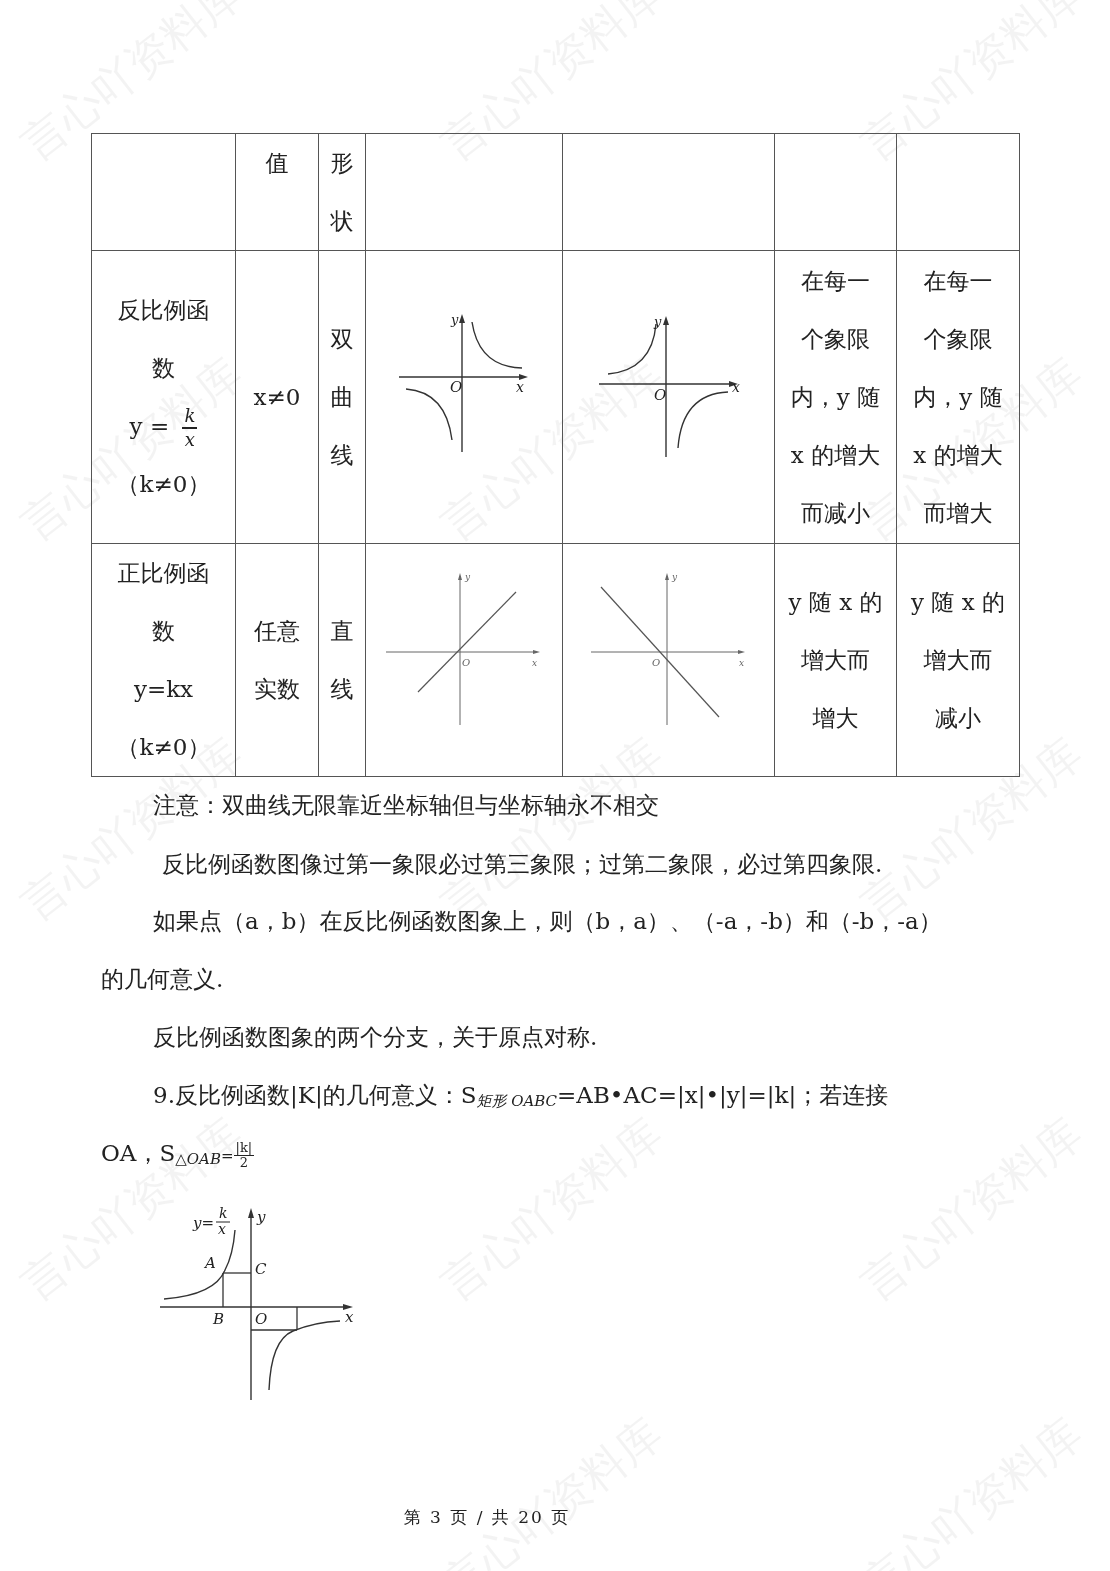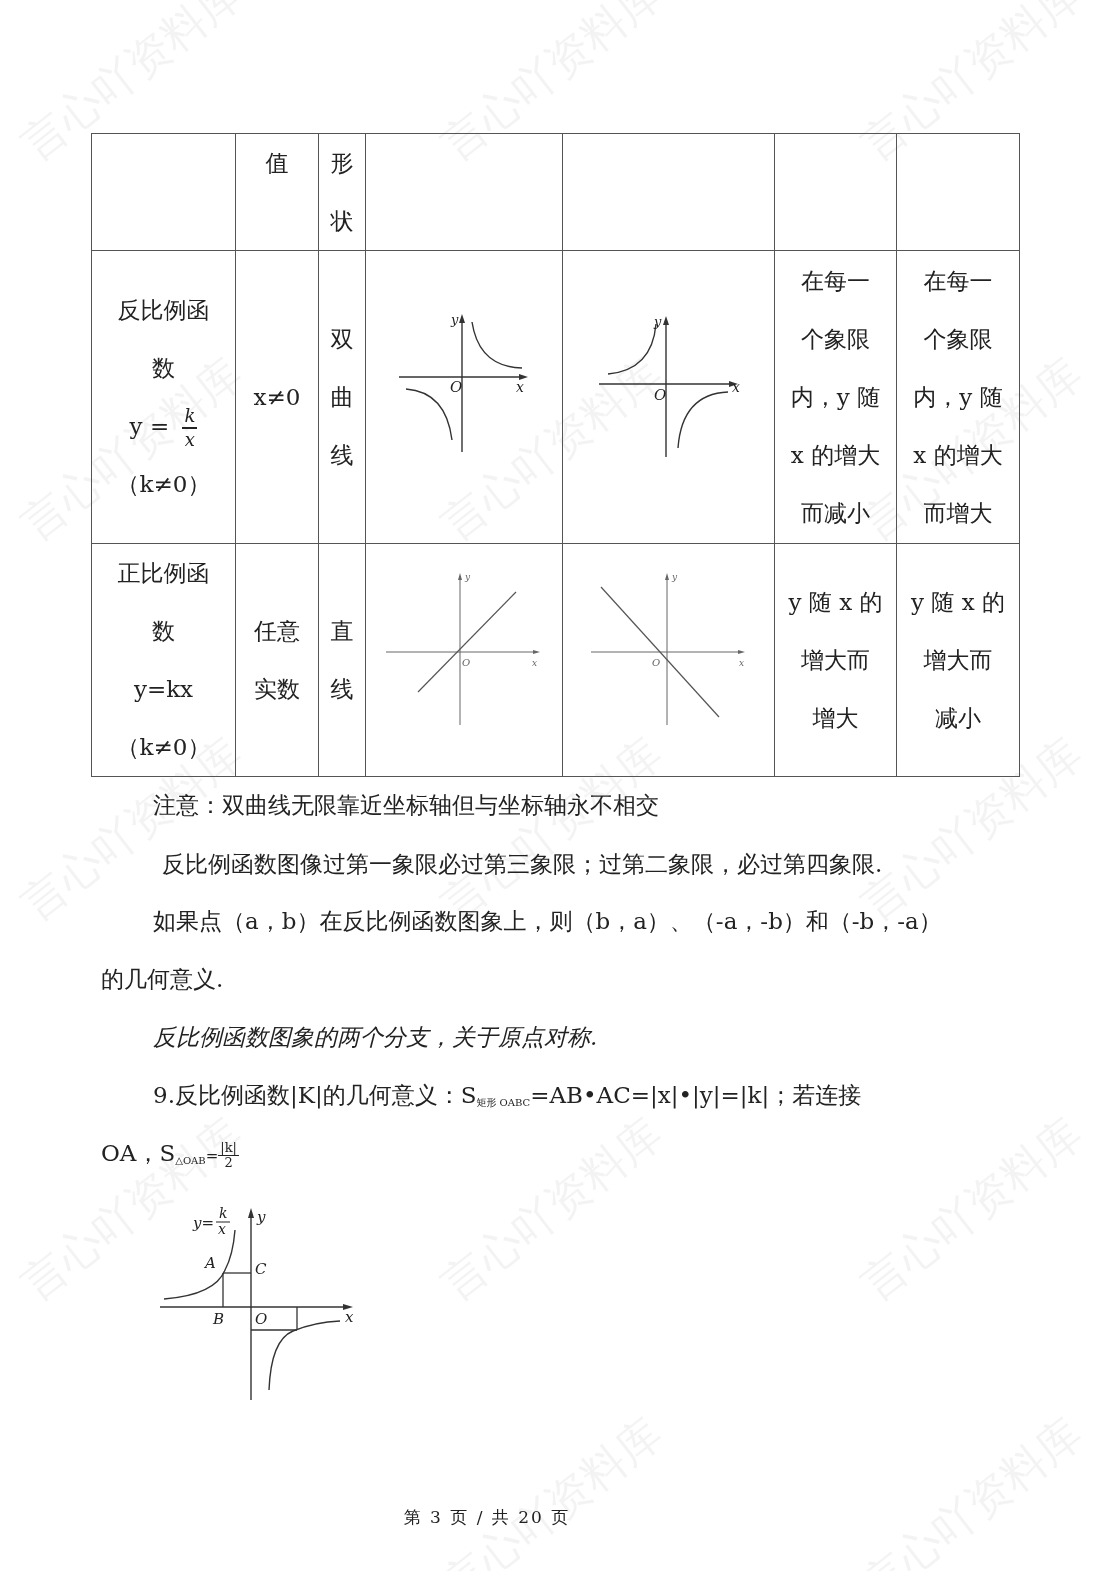--- a/index.html
+++ b/index.html
@@ -4,21 +4,21 @@
 <style>
   html,body{margin:0;padding:0;background:#fff;}
   body{width:1110px;height:1571px;position:relative;overflow:hidden;font-family:"DejaVu Serif","Liberation Serif",serif;color:#222;}
   .wm{position:absolute;font-size:44px;color:#000;opacity:0.045;transform:rotate(-38deg);white-space:nowrap;font-family:"DejaVu Sans",sans-serif;pointer-events:none;}
   table.main{position:absolute;left:91px;top:133px;border-collapse:collapse;table-layout:fixed;width:928px;}
   table.main td{border:1.5px solid #555;padding:0;text-align:center;vertical-align:middle;font-size:23px;line-height:58px;}
   .frac{display:inline-flex;flex-direction:column;vertical-align:middle;line-height:1;font-style:italic;font-size:18px;margin-left:6px;}
   .frac span:first-child{border-bottom:2px solid #222;padding:0 2px 2px;}
   .frac span:last-child{padding-top:2px;}
   .p{position:absolute;font-size:23px;line-height:30px;white-space:nowrap;}
-  .sub{font-size:10px;vertical-align:-3px;}
+  .sub{font-size:15px;vertical-align:-3px;font-style:italic;}
   .sfrac{display:inline-flex;flex-direction:column;vertical-align:middle;font-size:13px;line-height:1;text-align:center;}
   .sfrac span:first-child{border-bottom:1px solid #222;padding:0 2px 1px;}
   .footer{position:absolute;top:1506px;left:0;width:974px;text-align:center;font-size:17px;letter-spacing:2px;}
   svg text{font-family:"DejaVu Serif","Liberation Serif",serif;font-style:italic;}
 </style>
 </head>
 <body>
 
 <div class="wm" style="left:0px;top:40px;">言心吖资料库</div>
 <div class="wm" style="left:420px;top:40px;">言心吖资料库</div>
@@ -170,21 +170,21 @@
       <div>减小</div>
     </td>
   </tr>
 </tbody>
   </table>
 
 <div class="p" style="left:153px;top:790px;text-align:center;">注意：双曲线无限靠近坐标轴但与坐标轴永不相交</div>
 <div class="p" style="left:162px;top:849px;">反比例函数图像过第一象限必过第三象限；过第二象限，必过第四象限.</div>
 <div class="p" style="left:153px;top:906px;text-align:right;">如果点（a，b）在反比例函数图象上，则（b，a）、（-a，-b）和（-b，-a）</div>
 <div class="p" style="left:101px;top:964px;">的几何意义.</div>
-<div class="p" style="left:153px;top:1022px;font-style:italic;">反比例函数图象的两个分支，关于原点对称.</div>
+<div class="p" style="left:153px;top:1022px;">反比例函数图象的两个分支，关于原点对称.</div>
 <div class="p" style="left:153px;top:1080px;">
   <span>9.反比例函数|K|的几何意义：S</span><span class="sub">矩形 OABC</span><span>=AB•AC=|x|•|y|=|k|；若连接</span>
 </div>
 <div class="p" style="left:101px;top:1138px;">
   <span>OA，S</span><span class="sub">△OAB</span><span style="font-size:15px;">=</span><span class="sfrac">
       <span>|k|</span>
       <span>2</span>
     </span>
 </div>
 

